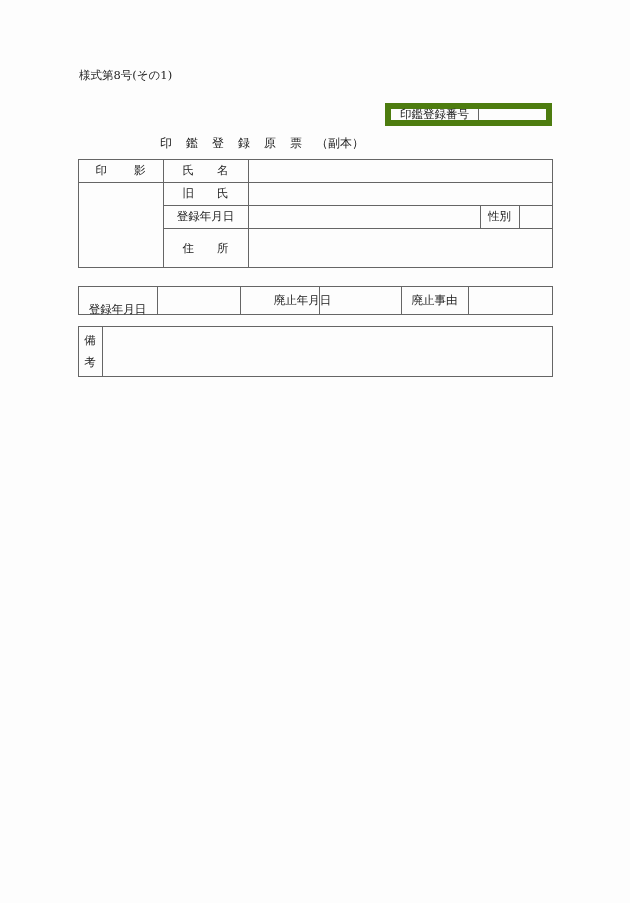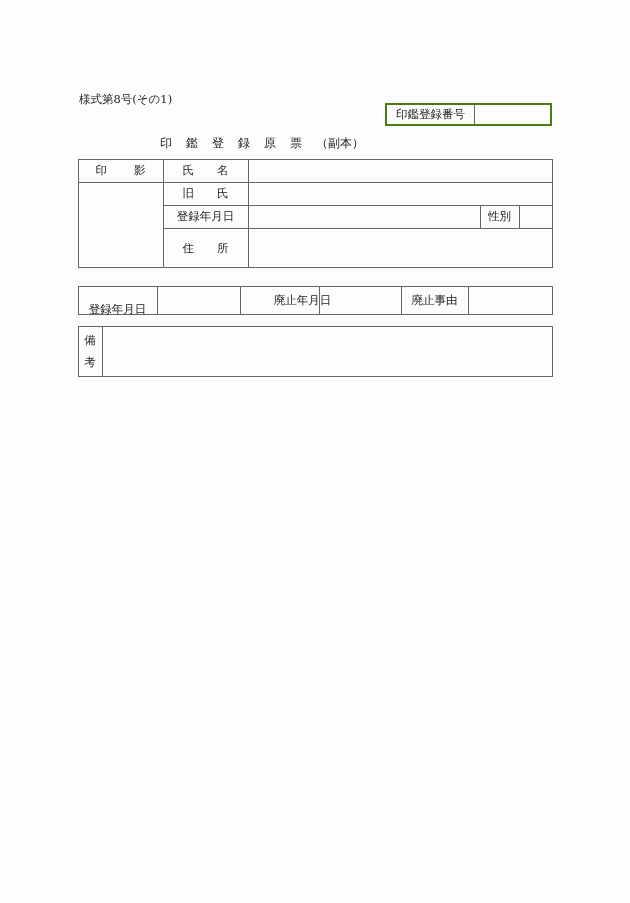--- a/index.html
+++ b/index.html
@@ -5,22 +5,22 @@
     html, body { margin: 0; padding: 0; }
     body {
       width: 630px; height: 903px;
       background: #fdfdfd;
       position: relative;
       font-family: "DejaVu Serif", "Liberation Serif", serif;
       color: #222;
       font-size: 11px;
     }
     .abs { position: absolute; }
-    .form-no { left: 79px; top: 92px; font-size: 11.5px; }
-    .reg-table { left: 385px; top: 103px; width: 167px; height: 23px; border: 2px solid #4d7c0f; box-sizing: border-box; display: flex; }
+    .form-no { left: 79px; top: 68px; font-size: 11.5px; }
+    .reg-table { left: 385px; top: 103px; width: 167px; height: 23px; border: 6px solid #4d7c0f; box-sizing: border-box; display: flex; }
     .reg-table .lbl { width: 87px; border-right: 1px solid #666; display: flex; align-items: center; justify-content: center; font-size: 11.5px; }
     .reg-table .val { flex: 1; }
     .title { left: 160px; top: 135px; font-size: 12px; letter-spacing: 0; }
     .title span.w { display: inline-block; margin-right: 14px; }
     .cell { position: absolute; box-sizing: border-box; display: flex; align-items: center; justify-content: center; font-size: 11.5px; }
     .line-h { position: absolute; height: 1px; background: #666; }
     .line-v { position: absolute; width: 1px; background: #666; }
     .box { position: absolute; border: 1px solid #666; box-sizing: border-box; }
     .spread { display: flex; justify-content: space-between; width: 46px; }
     .vert { display: flex; flex-direction: column; justify-content: space-around; height: 100%; padding: 4px 0; box-sizing: border-box; }

